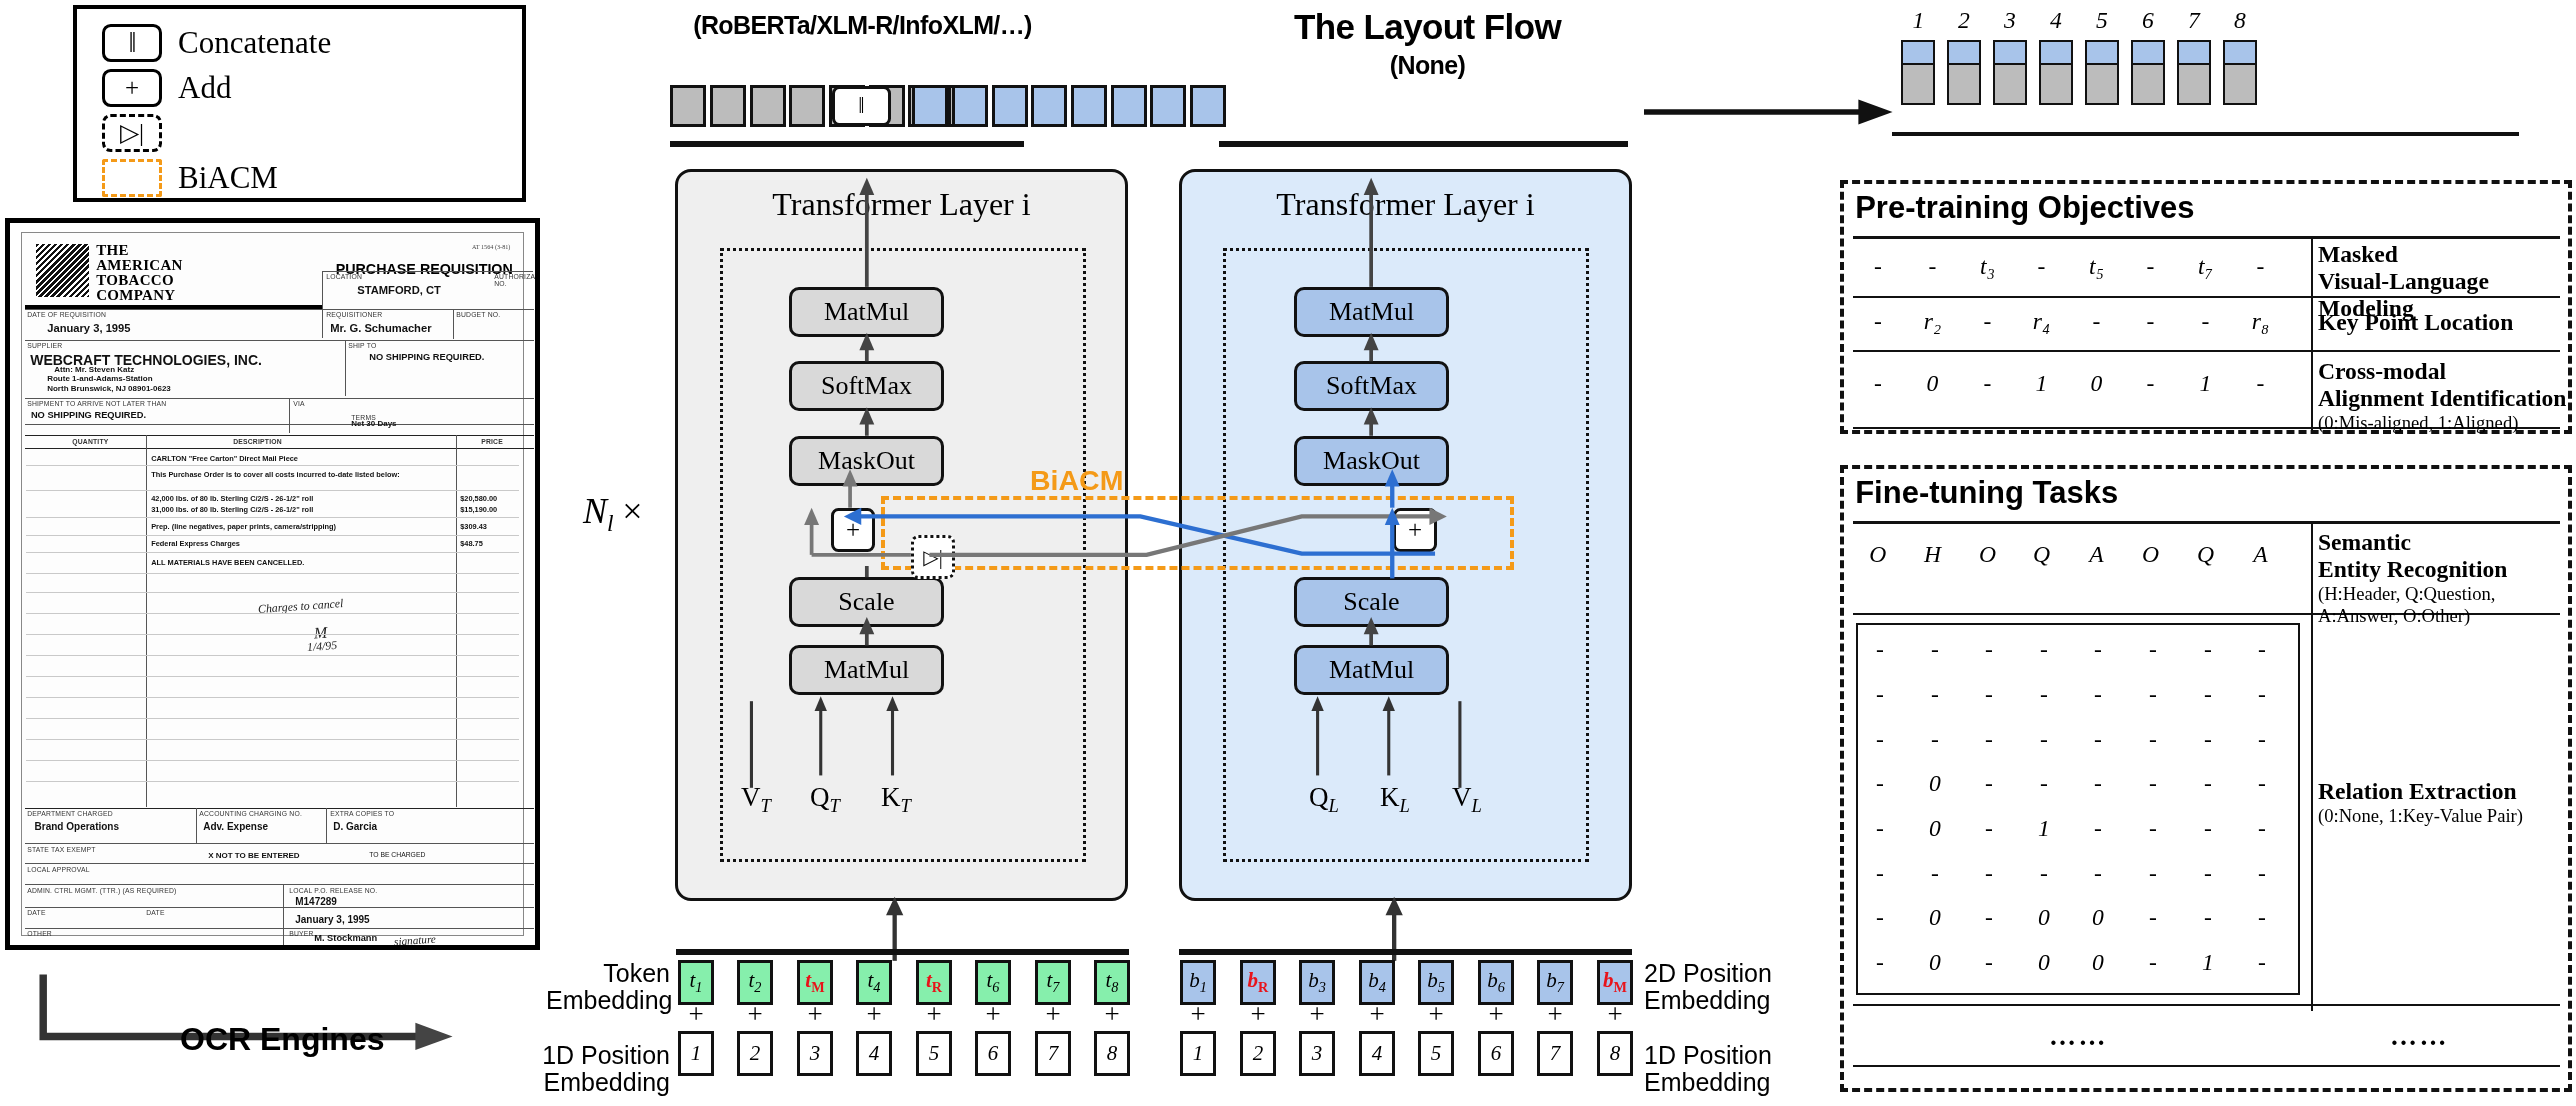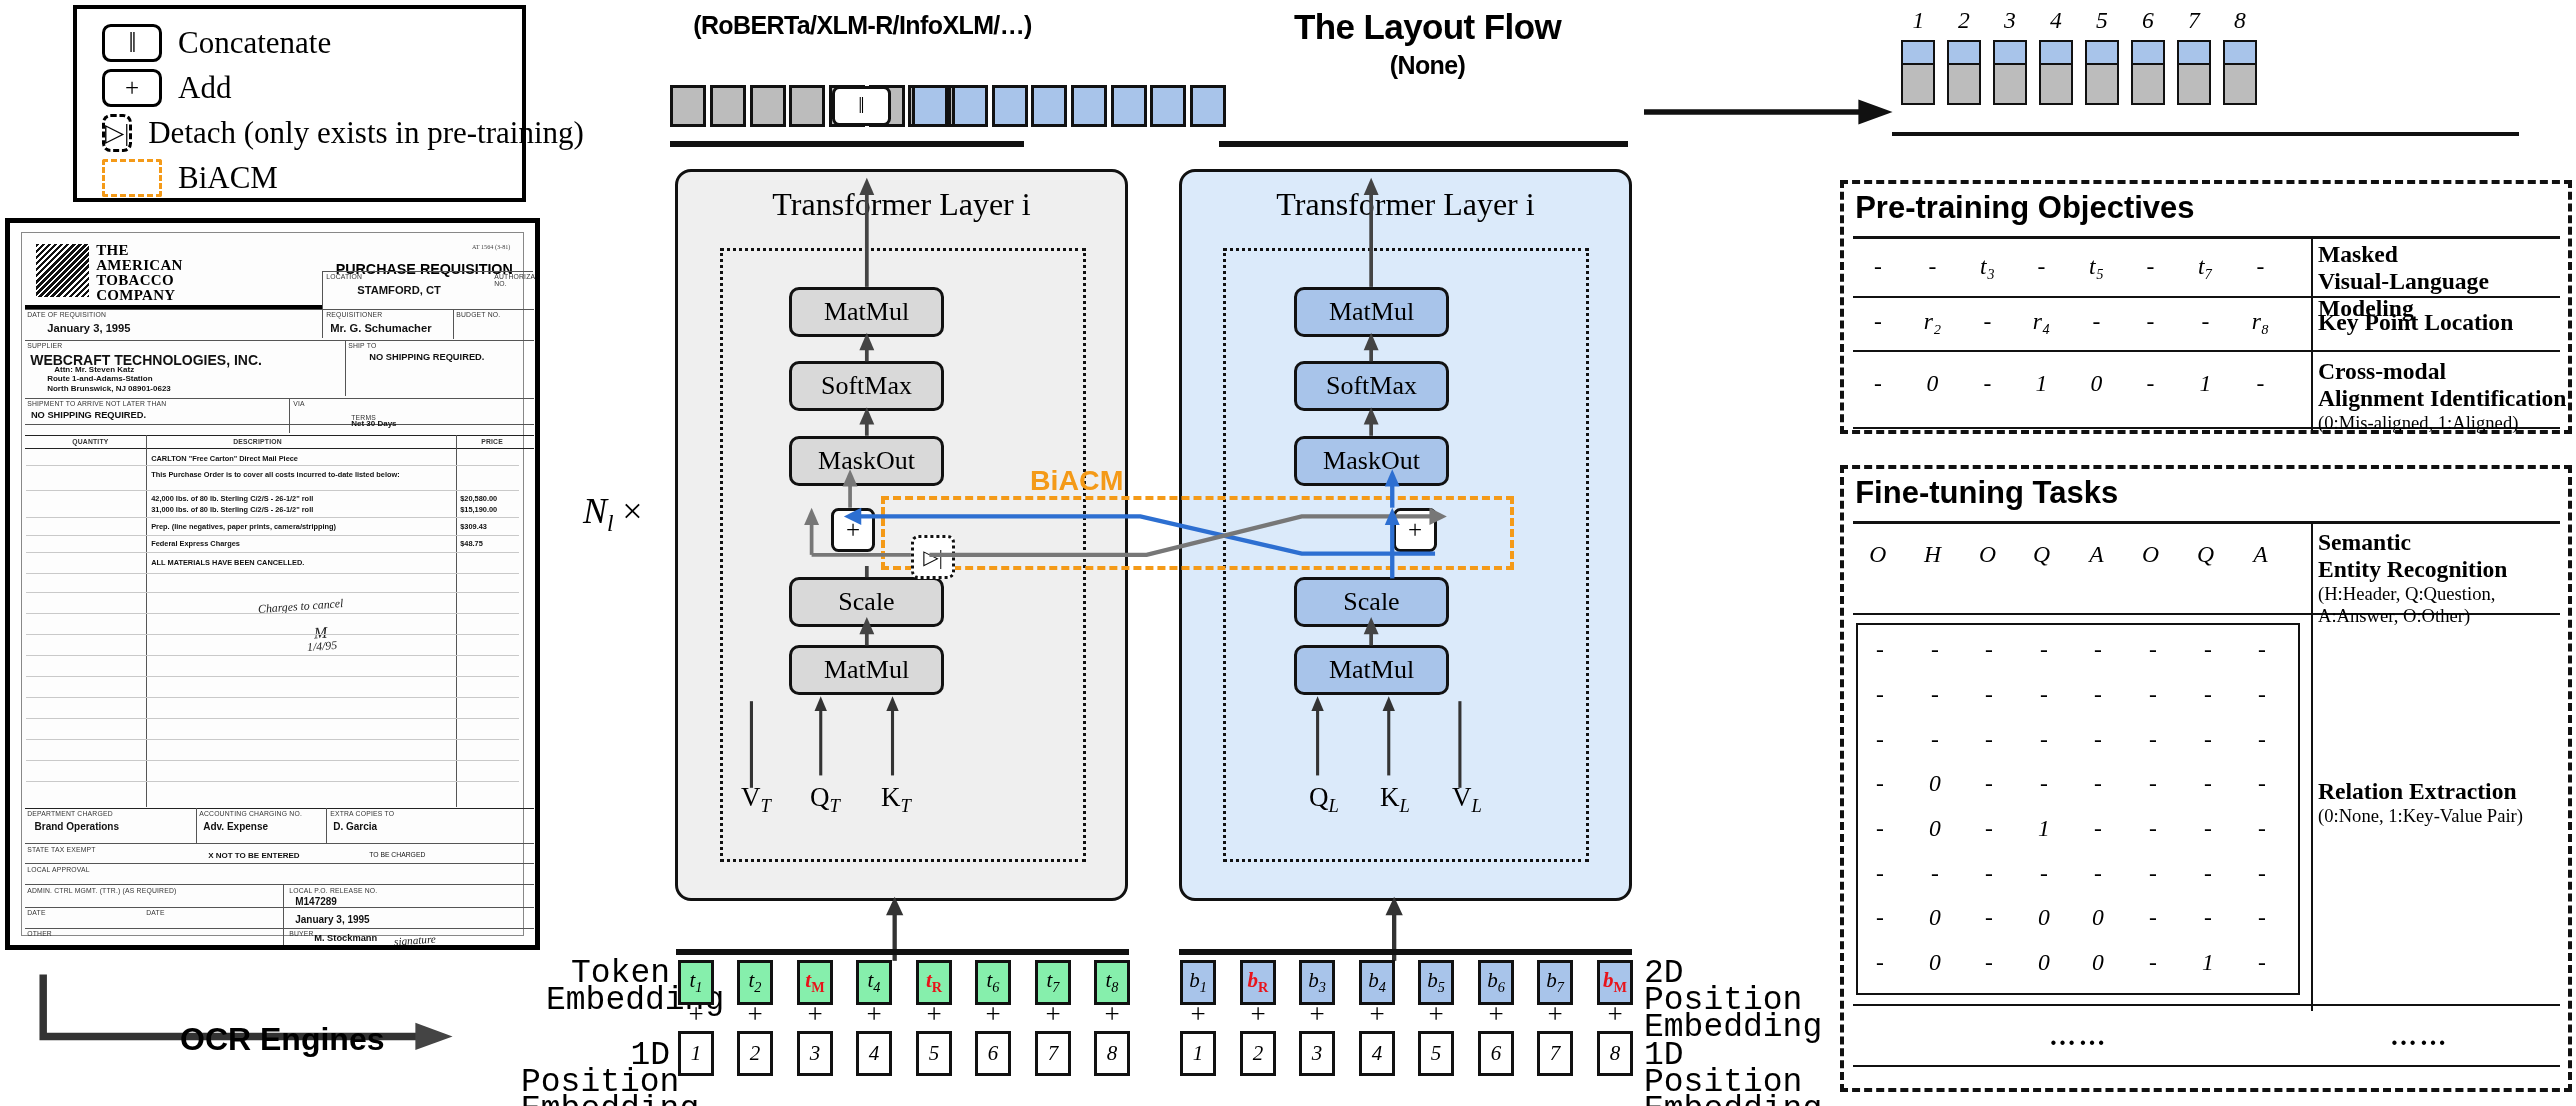--- a/index.html
+++ b/index.html
@@ -77,21 +77,21 @@
           background:#fff;display:flex;align-items:center;justify-content:center;font-size:25px;}
   .detbox{position:absolute;width:38px;height:38px;border:3.1px dotted #111;border-radius:7.4px;
           background:#fff;display:flex;align-items:center;justify-content:center;font-size:20px;}
 
   #biacmbox{position:absolute;border:4.3px dashed #F49A18;box-sizing:border-box;}
   #biacmlabel{position:absolute;font-family:"Liberation Sans",sans-serif;font-weight:bold;
               font-size:28.5px;color:#F49A18;}
 
   .qkvlabel{position:absolute;font-family:"Liberation Serif",serif;font-size:27px;}
 
-  .embtag{position:absolute;font-family:Liberation Mono, monospace;font-size:33px;
+  .embtag{position:absolute;font-family:Liberation Sans, sans-serif;font-size:25px;
           line-height:27px;text-align:right;}
   .embtag-l{text-align:left;}
   .plus{position:absolute;font-family:"Liberation Serif",serif;font-size:27px;
         text-align:center;width:36px;}
   .ebox{position:absolute;width:36px;height:45px;border:3.1px solid #111;box-sizing:border-box;
         display:flex;align-items:center;justify-content:center;font-size:21px;}
   .ebox-gray{background:#86efac;}
   .ebox-blue{background:#a8c4ea;}
   .ebox-white{background:#fff;}
   .red{color:#e8131a;font-weight:bold;}
@@ -127,21 +127,20 @@
   <div class="leg-row">
     <div class="leg-ico ico-solid">
       <span>+</span>
     </div>
     <div class="leg-label">Add</div>
   </div>
   <div class="leg-row">
     <div class="leg-ico ico-dashed">
       <span class="detach-glyph">▷|</span>
     </div>
-    <div class="leg-label">Detach (only exists in pre-training)</div>
   </div>
   <div class="leg-row">
     <div class="leg-ico ico-orange"></div>
     <div class="leg-label">BiACM</div>
   </div>
 </div>
 
 <div class="abs" id="doc">
   <div id="docinner">
     <div id="logo"></div>

